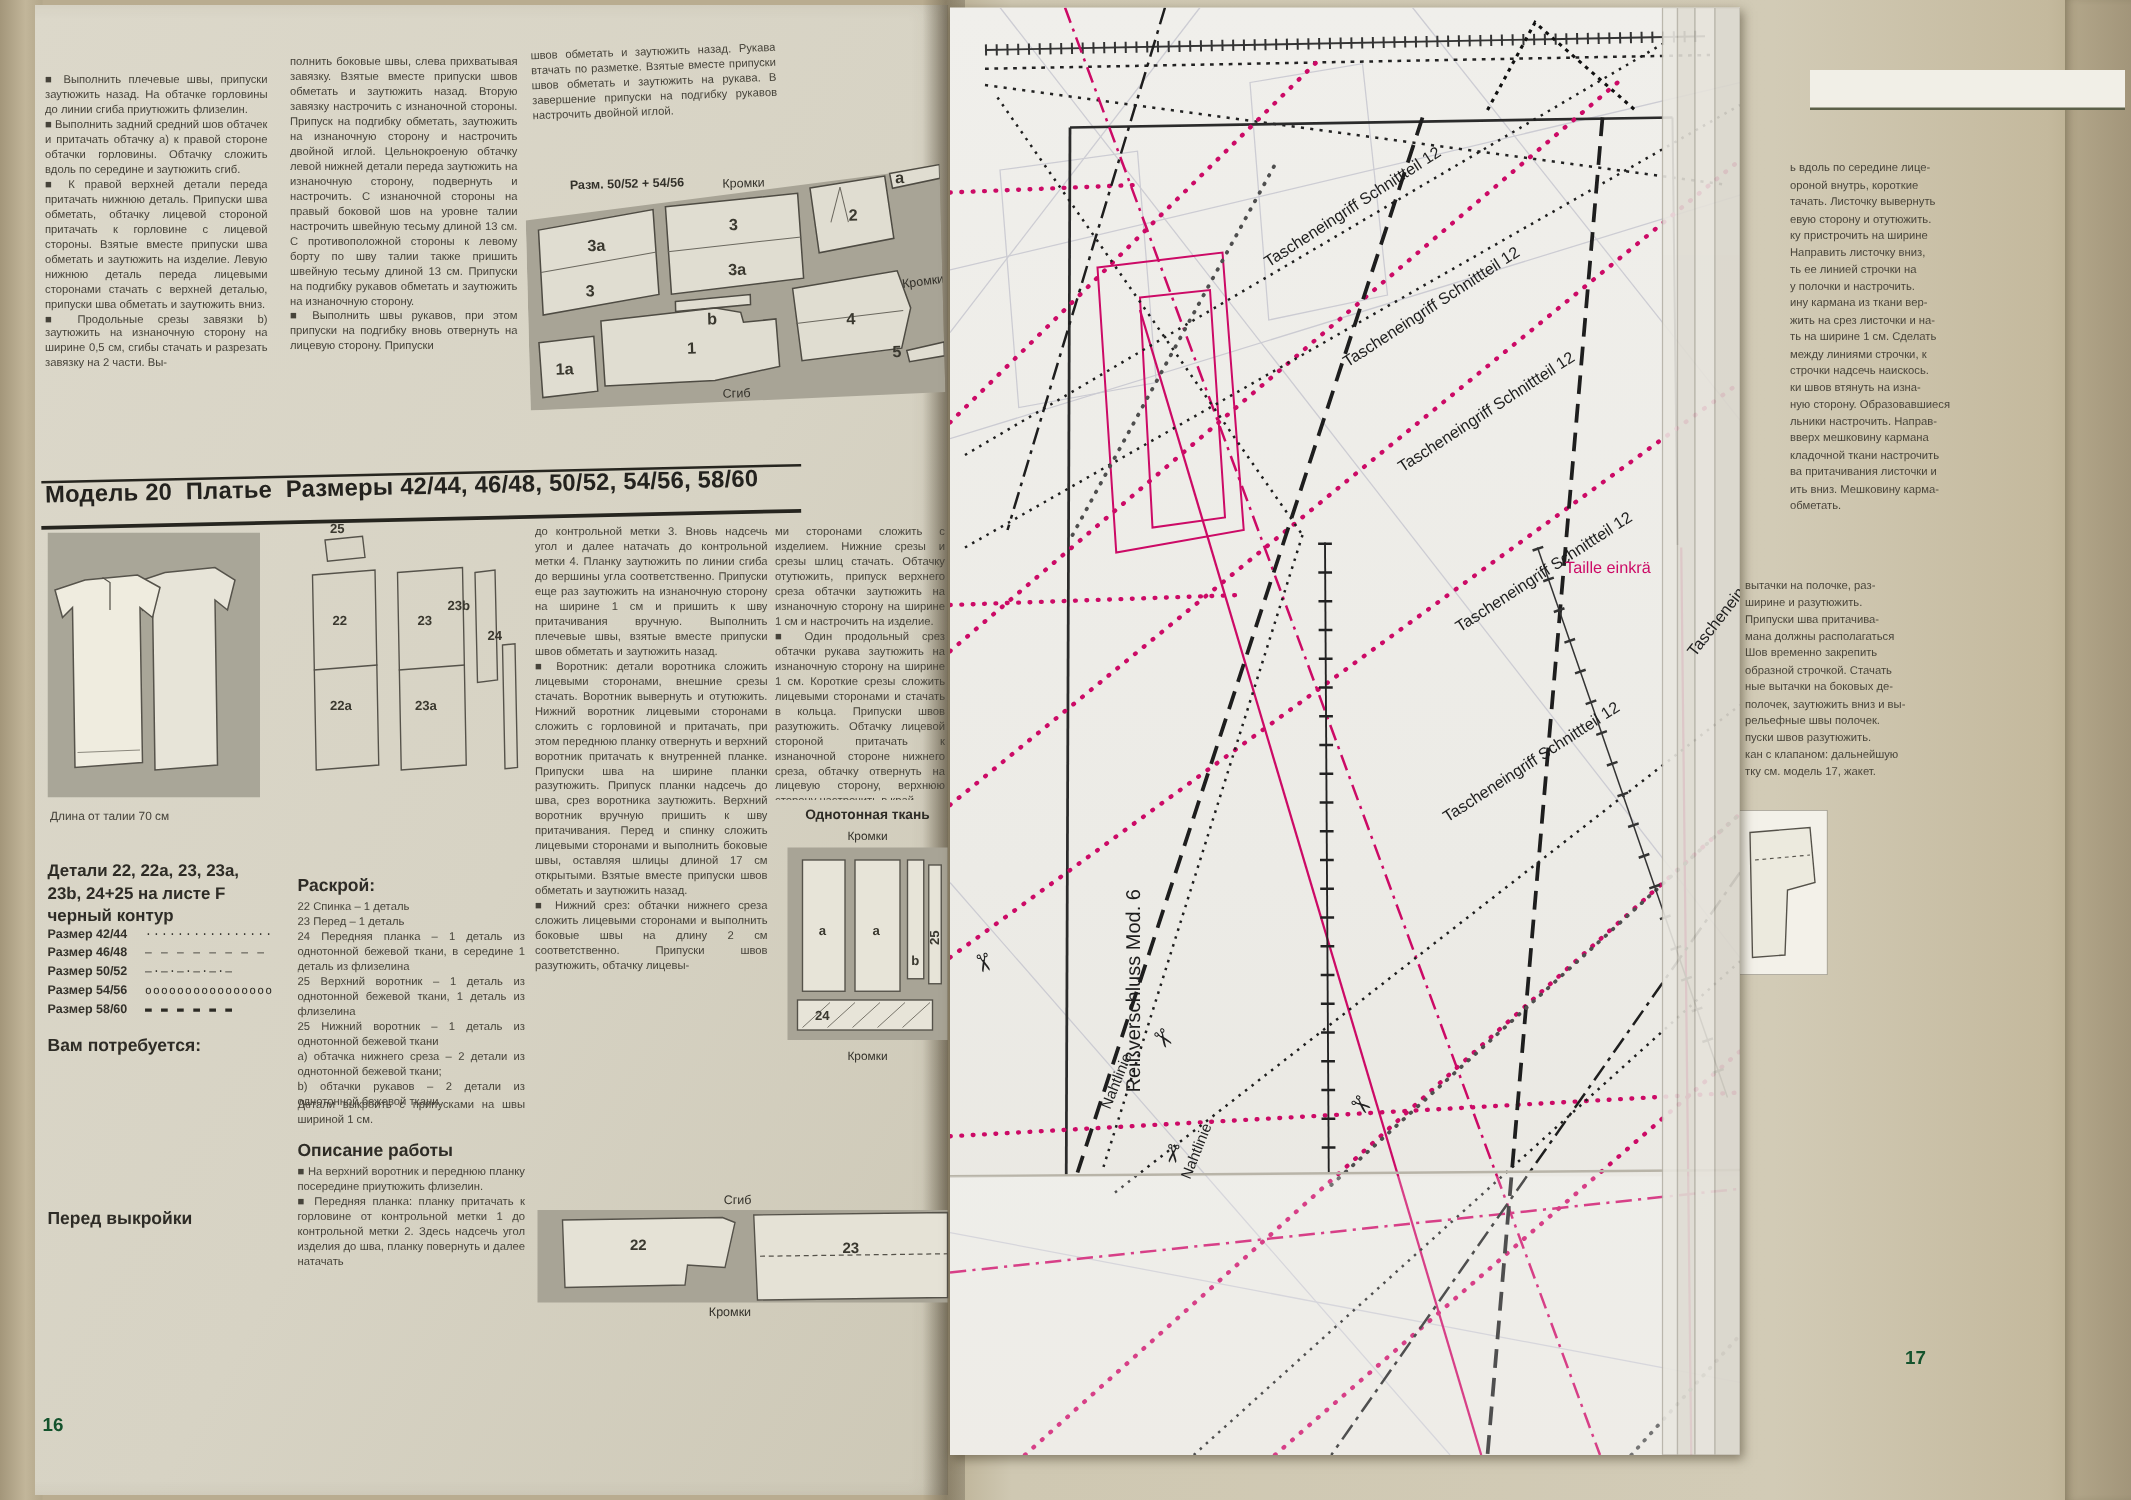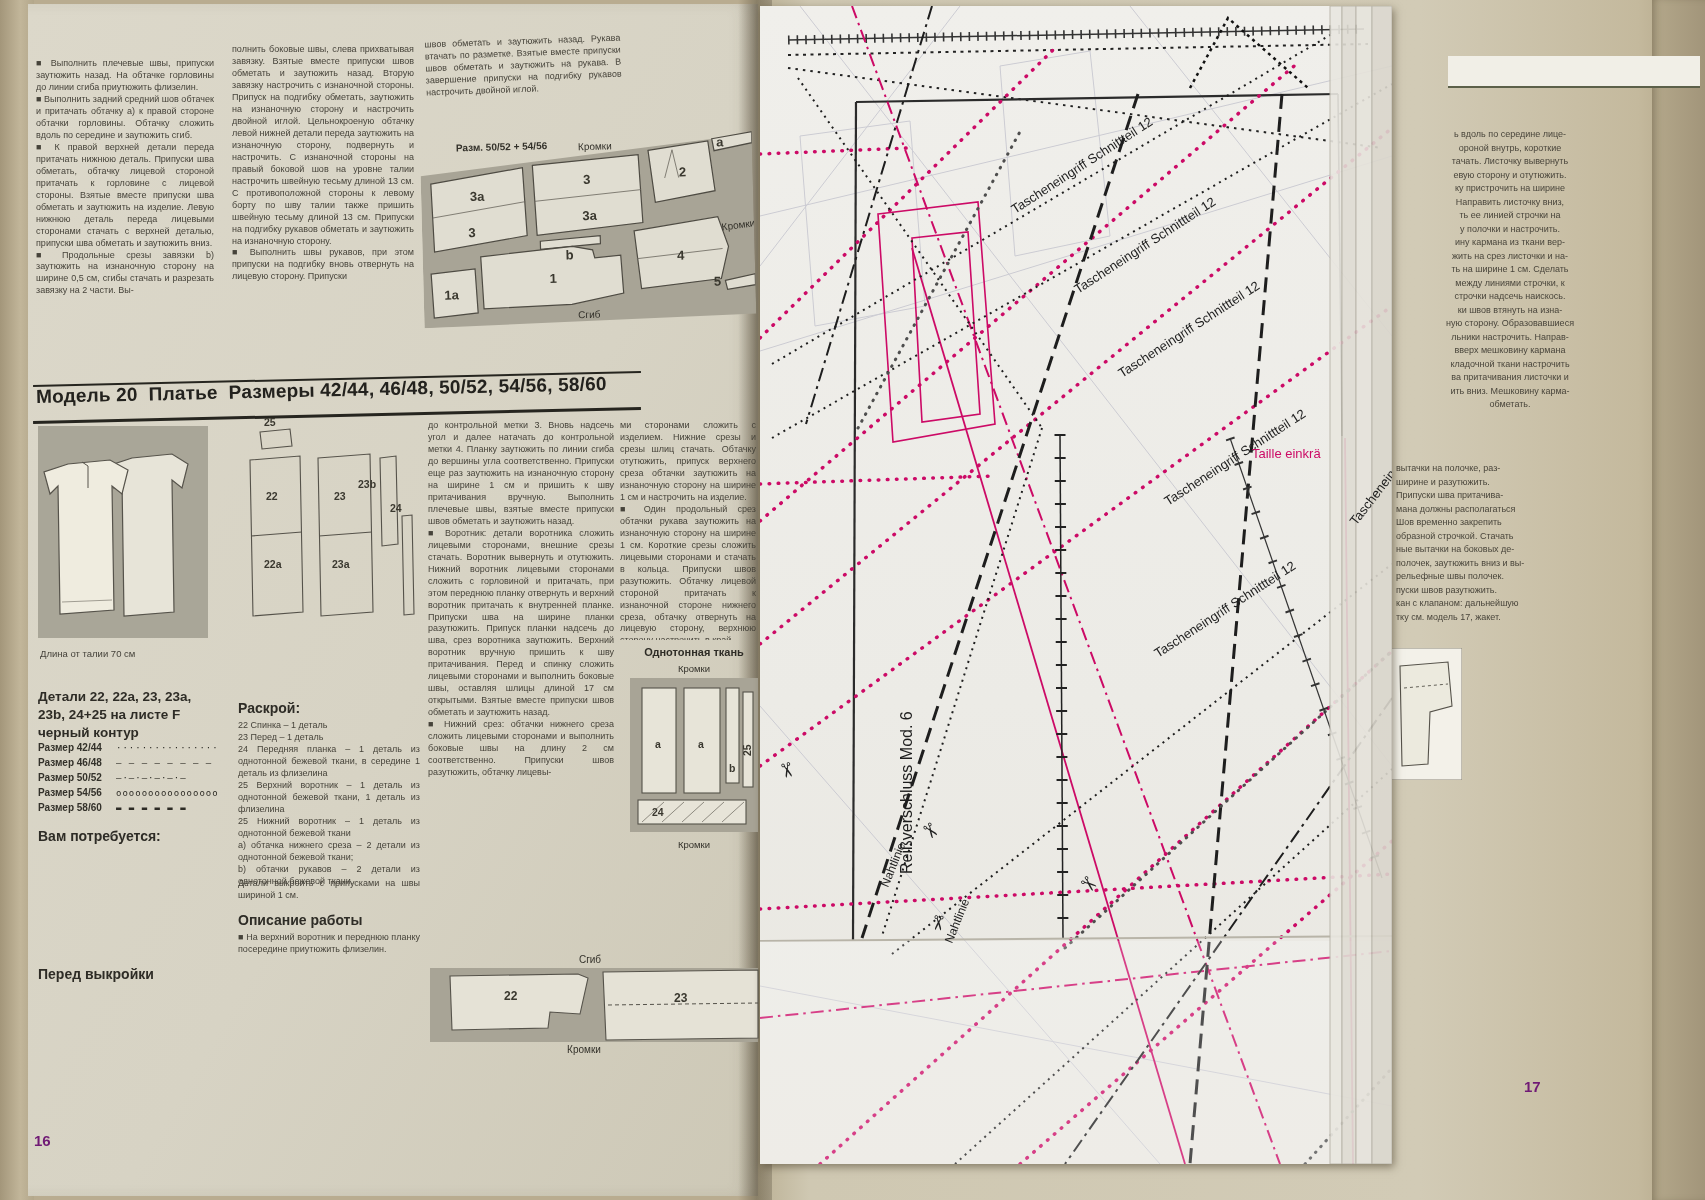--- a/index.html
+++ b/index.html
@@ -24,21 +24,21 @@
     box-shadow:2px 3px 8px rgba(60,50,30,.5);overflow:hidden;}
   
   .txt{font-size:9px;line-height:1.33;text-align:justify;color:#46433a;white-space:pre-line;overflow:hidden;}
   .cap{font-size:9.5px;color:#45423a;}
   .b{font-weight:bold;color:#2e2c26;}
   .h-model{font-size:19px;font-weight:bold;color:#23221e;letter-spacing:.2px;white-space:nowrap;}
   .rule{background:#26251f;}
   .sizeline{display:flex;align-items:center;height:15px;}
   .sizeline .lbl{font-size:10px;font-weight:bold;color:#33312a;width:78px;flex:none;}
   .sizeline .pat{font-size:9px;color:#2d2b25;letter-spacing:1px;white-space:nowrap;overflow:hidden;flex:1;font-family:"DejaVu Sans Mono",monospace;}
-  .pageno{font-size:15px;font-weight:bold;color:#701a75;}
+  .pageno{font-size:15px;font-weight:bold;color:#14532d;}
   .fragment{font-size:9px;line-height:1.5;color:#49453b;white-space:pre-line;}
   svg text{font-family:"Liberation Sans",sans-serif;}
 </style>
 </head>
 <body>
 
 <div id="photo">
 
   <div class="abs" id="left-edge"></div>
   <div class="abs" id="right-page"></div>
@@ -164,20 +164,21 @@
     <div class="txt">24  Передняя планка – 1 деталь из однотонной бежевой ткани, в середине 1 деталь из флизелина</div>
     <div class="txt">25  Верхний воротник – 1 деталь из однотонной бежевой ткани, 1 деталь из флизелина</div>
     <div class="txt">25  Нижний воротник – 1 деталь из однотонной бежевой ткани</div>
     <div class="txt">a) обтачка нижнего среза – 2 детали из однотонной бежевой ткани;</div>
     <div class="txt">b) обтачки рукавов – 2 детали из однотонной бежевой ткани.</div>
   </div>
   <div class="abs txt" style="left:238px;top:878px;width:182px;height:28px;">Детали выкроить с припусками на швы шириной 1 см.</div>
   <div class="abs b" style="left:238px;top:912px;font-size:14px;">Описание работы</div>
   <div class="abs" style="left:238px;top:932px;width:182px;">
     <div class="txt">■ На верхний воротник и переднюю планку посередине приутюжить флизелин.</div>
+    <div class="txt">■ Передняя планка: планку притачать к горловине от контрольной метки 1 до контрольной метки 2. Здесь надсечь угол изделия до шва, планку повернуть и далее натачать</div>
   </div>
 
   <div class="abs txt" style="left:428px;top:420px;width:186px;height:500px;">до контрольной метки 3. Вновь надсечь угол и далее натачать до контрольной метки 4. Планку заутюжить по линии сгиба до вершины угла соответственно. Припуски еще раз заутюжить на изнаночную сторону на ширине 1 см и пришить к шву притачивания вручную. Выполнить плечевые швы, взятые вместе припуски швов обметать и заутюжить назад.
 ■ Воротник: детали воротника сложить лицевыми сторонами, внешние срезы стачать. Воротник вывернуть и отутюжить. Нижний воротник лицевыми сторонами сложить с горловиной и притачать, при этом переднюю планку отвернуть и верхний воротник притачать к внутренней планке. Припуски шва на ширине планки разутюжить. Припуск планки надсечь до шва, срез воротника заутюжить. Верхний воротник вручную пришить к шву притачивания. Перед и спинку сложить лицевыми сторонами и выполнить боковые швы, оставляя шлицы длиной 17 см открытыми. Взятые вместе припуски швов обметать и заутюжить назад.
 ■ Нижний срез: обтачки нижнего среза сложить лицевыми сторонами и выполнить боковые швы на длину 2 см соответственно. Припуски швов разутюжить, обтачку лицевы-</div>
 
   <div class="abs txt" style="left:620px;top:420px;width:136px;height:220px;">ми сторонами сложить с изделием. Нижние срезы и срезы шлиц стачать. Обтачку отутюжить, припуск верхнего среза обтачки заутюжить на изнаночную сторону на ширине 1 см и настрочить на изделие.
 ■ Один продольный срез обтачки рукава заутюжить на изнаночную сторону на ширине 1 см. Короткие срезы сложить лицевыми сторонами и стачать в кольца. Припуски швов разутюжить. Обтачку лицевой стороной притачать к изнаночной стороне нижнего среза, обтачку отвернуть на лицевую сторону, верхнюю сторону настрочить в край.</div>
   <div class="abs b" style="left:628px;top:646px;width:132px;text-align:center;font-size:11px;">Однотонная ткань</div>
   <svg class="abs" style="left:628px;top:660px;" width="132" height="200" viewBox="0 0 132 200">
@@ -218,21 +219,21 @@
     <g font-size="12" font-weight="bold" fill="#3a382f">
       <text x="76" y="48">22</text>
       <text x="246" y="50">23</text>
     </g>
     <text x="156" y="101" font-size="10" fill="#33312a" text-anchor="middle">Кромки</text>
   </svg>
 
   <div class="abs pageno" style="left:34px;top:1132px;">16</div>
 
   <div class="abs" style="left:1448px;top:56px;width:252px;height:30px;background:#f1efe7;border-bottom:2px solid #5c6049;"></div>
-  <div class="abs fragment" style="left:1432px;top:128px;width:156px;text-align:center;">ь вдоль по середине лице-
+  <div class="abs fragment" style="left:1432px;top:128px;width:156px;">ь вдоль по середине лице-
 ороной внутрь, короткие
 тачать. Листочку вывернуть
 евую сторону и отутюжить.
 ку пристрочить на ширине
 Направить листочку вниз,
 ть ее линией строчки на
 у полочки и настрочить.
 ину кармана из ткани вер-
 жить на срез листочки и на-
 ть на ширине 1 см. Сделать

